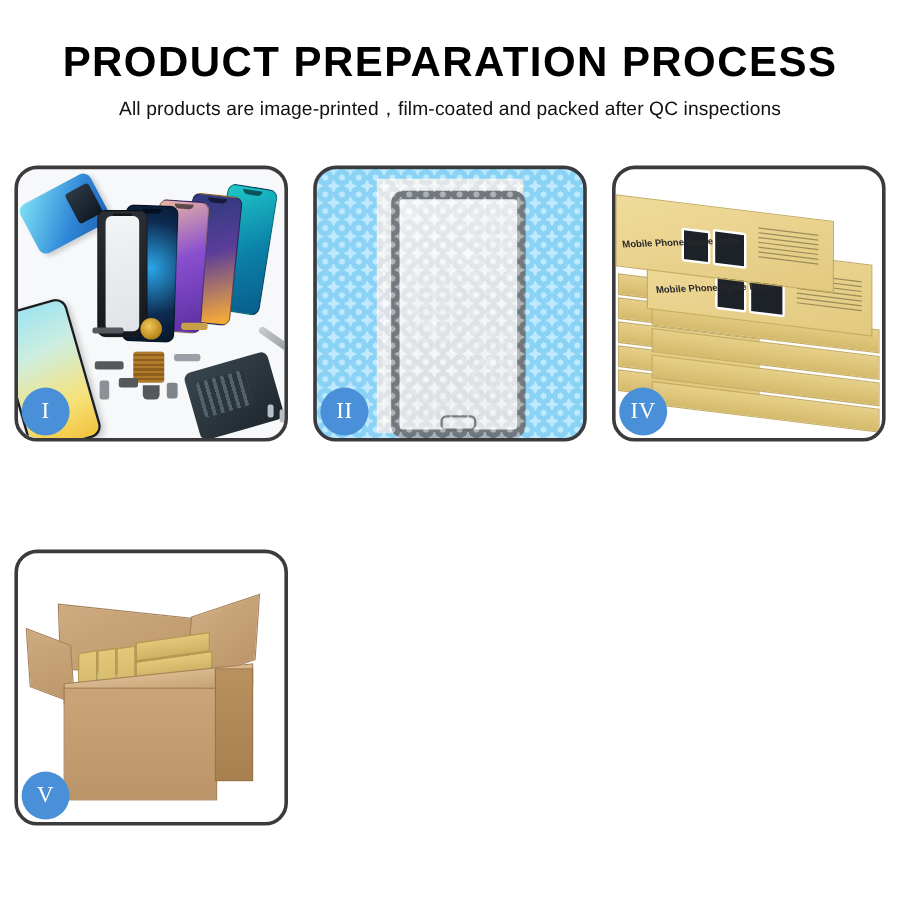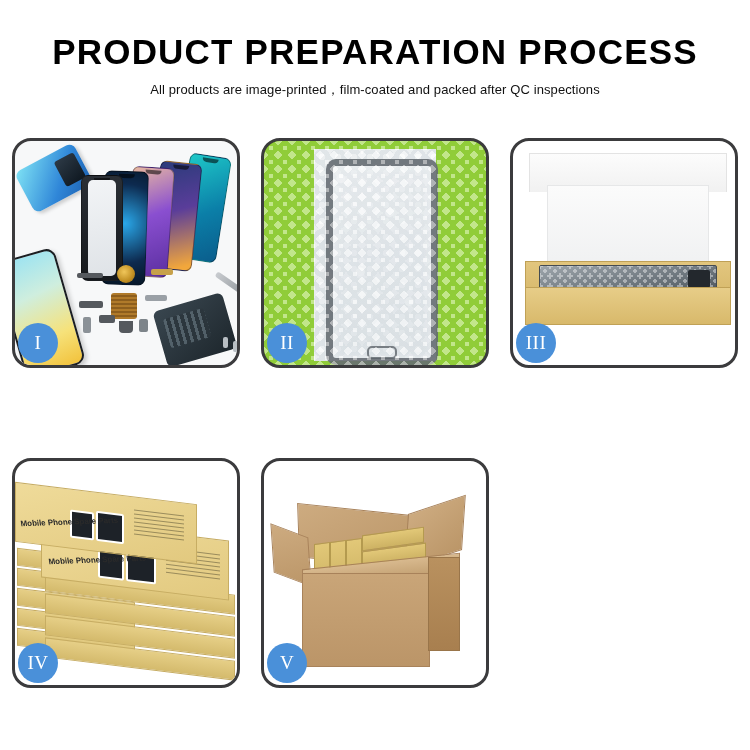--- a/index.html
+++ b/index.html
@@ -17,21 +17,21 @@
   .title{
     font-size:35px;
     letter-spacing:1.2px;
     font-weight:700;
     color:#000;
     line-height:1.05;
     white-space:nowrap;
   }
   .subtitle{
     margin-top:10px;
-    font-size:13px;
+    font-size:16px;
     color:#111;
     letter-spacing:.1px;
     white-space:nowrap;
   }
 
   
   .grid{
     position:absolute;
     left:12px; top:138px;
     width:726px;
@@ -93,21 +93,21 @@
 
   .parts{position:absolute;left:58px;top:118px;width:170px;height:108px;}
   .pt{position:absolute;background:#55595e;border-radius:2px;}
   .chip{position:absolute;width:26px;height:26px;border-radius:3px;background:repeating-linear-gradient(0deg,#b07a2a 0 2px,#8d5e1d 2px 4px),repeating-linear-gradient(90deg,#b07a2a 0 2px,#8d5e1d 2px 4px);}
   .coil{position:absolute;width:18px;height:18px;border-radius:50%;background:radial-gradient(circle at 40% 38%,#f0c65a,#c08e22 60%,#8a6414);}
   .board{position:absolute;left:86px;top:42px;width:72px;height:58px;border-radius:6px;background:linear-gradient(150deg,#39464f,#1d262c);transform:rotate(-16deg);}
   .board:after{content:"";position:absolute;left:8px;top:10px;width:42px;height:30px;border-radius:3px;background:repeating-linear-gradient(90deg,#5c6b74 0 3px,#2b353c 3px 7px);opacity:.8;}
   .screwdriver{position:absolute;left:140px;top:22px;width:36px;height:6px;border-radius:3px;background:linear-gradient(90deg,#c9ccd0,#8e9499);transform:rotate(35deg);}
 
   
-  .p2{background:#84cc16;}
+  .p2{background:#7dd3fc;}
   .wrapimg{
     position:absolute;left:50px;top:8px;width:122px;height:212px;
     background:
       radial-gradient(circle at 22% 14%,rgba(255,255,255,.95) 0 4px,transparent 5px),
       radial-gradient(circle at 62% 30%,rgba(255,255,255,.9) 0 4px,transparent 5px),
       radial-gradient(circle at 38% 58%,rgba(255,255,255,.9) 0 4px,transparent 5px),
       radial-gradient(circle at 78% 72%,rgba(255,255,255,.9) 0 4px,transparent 5px),
       repeating-radial-gradient(circle at 8px 8px,rgba(255,255,255,.55) 0 3px,rgba(225,230,233,.35) 3px 8px),
       linear-gradient(160deg,#e9edef,#dfe4e7 50%,#e8ecee);
     background-size:auto,auto,auto,auto,16px 16px,auto;
@@ -225,32 +225,20 @@
       <div class="panel-inner">
         <div class="wrapimg"></div>
         <div class="screenframe">
           <div class="homebtn"></div>
         </div>
         <div class="bubbleoverlay"></div>
       </div>
       <div class="badge">II</div>
     </div>
 
-    <div class="panel p3">
-      <div class="panel-inner">
-        <div class="lidback"></div>
-        <div class="foam"></div>
-        <div class="boxbody"></div>
-        <div class="screenin">
-            <span class="bw"></span>
-          </div>
-        <div class="boxfront"></div>
-      </div>
-      <div class="badge">III</div>
-    </div>
 
     <div class="panel p4">
       <div class="panel-inner">
         <div class="stack">
 
           <div class="sbox sb-side" style="left:2px;top:78px;width:116px;height:16px;transform:skewY(7deg);"></div>
           <div class="sbox sb-side" style="left:2px;top:98px;width:116px;height:16px;transform:skewY(7deg);"></div>
           <div class="sbox sb-side" style="left:2px;top:118px;width:116px;height:16px;transform:skewY(7deg);"></div>
           <div class="sbox sb-side" style="left:2px;top:138px;width:116px;height:16px;transform:skewY(7deg);"></div>
           <div class="sbox sb-side" style="left:2px;top:158px;width:116px;height:16px;transform:skewY(7deg);"></div>

